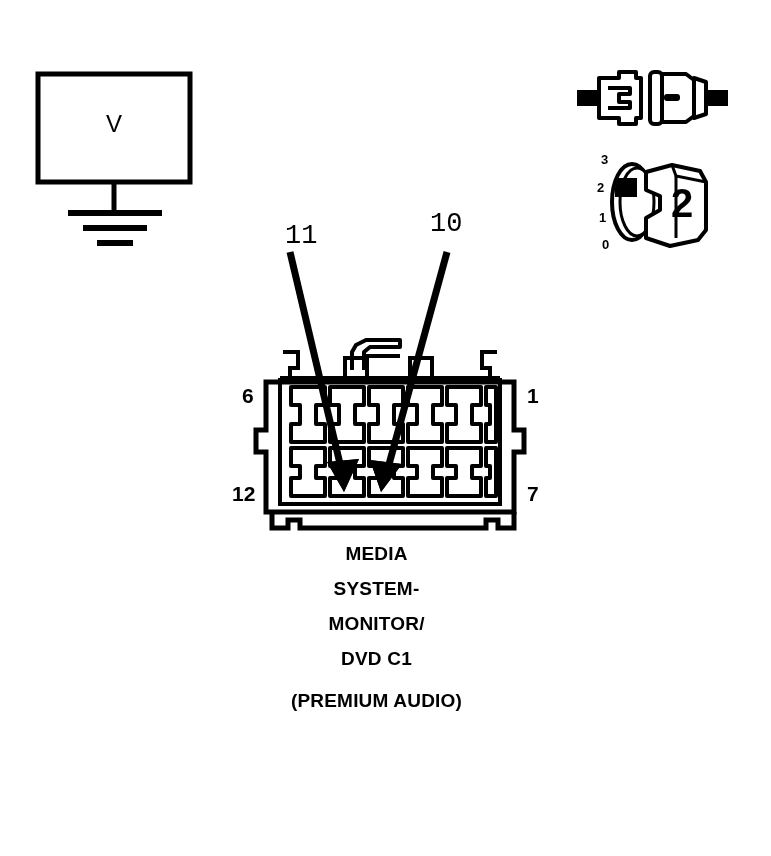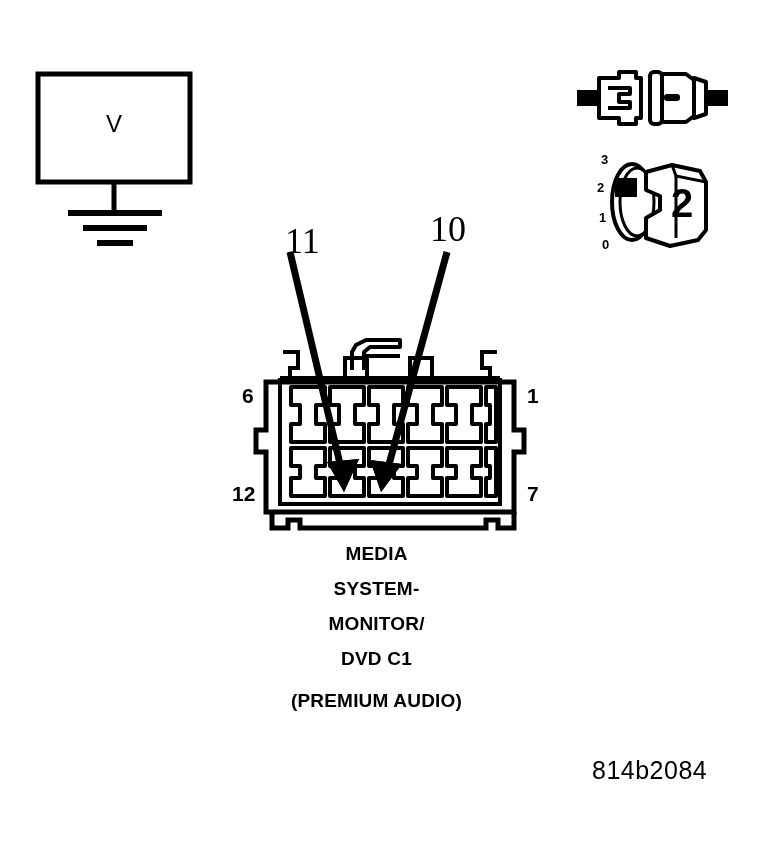--- a/index.html
+++ b/index.html
@@ -31,23 +31,23 @@
     white-space: pre;
     color: #000;
     line-height: 1;
   }
   .meter-v {
     font-size: 24px;
     font-weight: 400;
     font-family: "Liberation Sans", sans-serif;
   }
   .arrow-num {
-    font-size: 36px;
+    font-size: 27px;
     font-weight: 400;
-    font-family: Liberation Serif, serif;
+    font-family: Liberation Mono, monospace;
   }
   .pin-corner {
     font-size: 21px;
     font-weight: 700;
     font-family: "Liberation Sans", sans-serif;
   }
   .dial-tick {
     font-size: 13px;
     font-weight: 700;
     font-family: "Liberation Sans", sans-serif;
@@ -224,15 +224,14 @@
   <div class="lbl dial-tick" style="left:602px; top:238px;">0</div>
 
   <div class="lbl dial-big" style="left:671px; top:183px;">2</div>
 
   <div class="caption-line" style="top:543px; margin-left:-9px;">MEDIA</div>
   <div class="caption-line" style="top:578px; margin-left:-9px;">SYSTEM-</div>
   <div class="caption-line" style="top:613px; margin-left:-9px;">MONITOR/</div>
   <div class="caption-line" style="top:648px; margin-left:-9px;">DVD C1</div>
   <div class="caption-line" style="top:690px; margin-left:-9px;">(PREMIUM AUDIO)</div>
 
-  <div class="lbl figcode" style="left:592px; top:758px;">814b2084</div>
 
 </div>
 
 </body></html>

